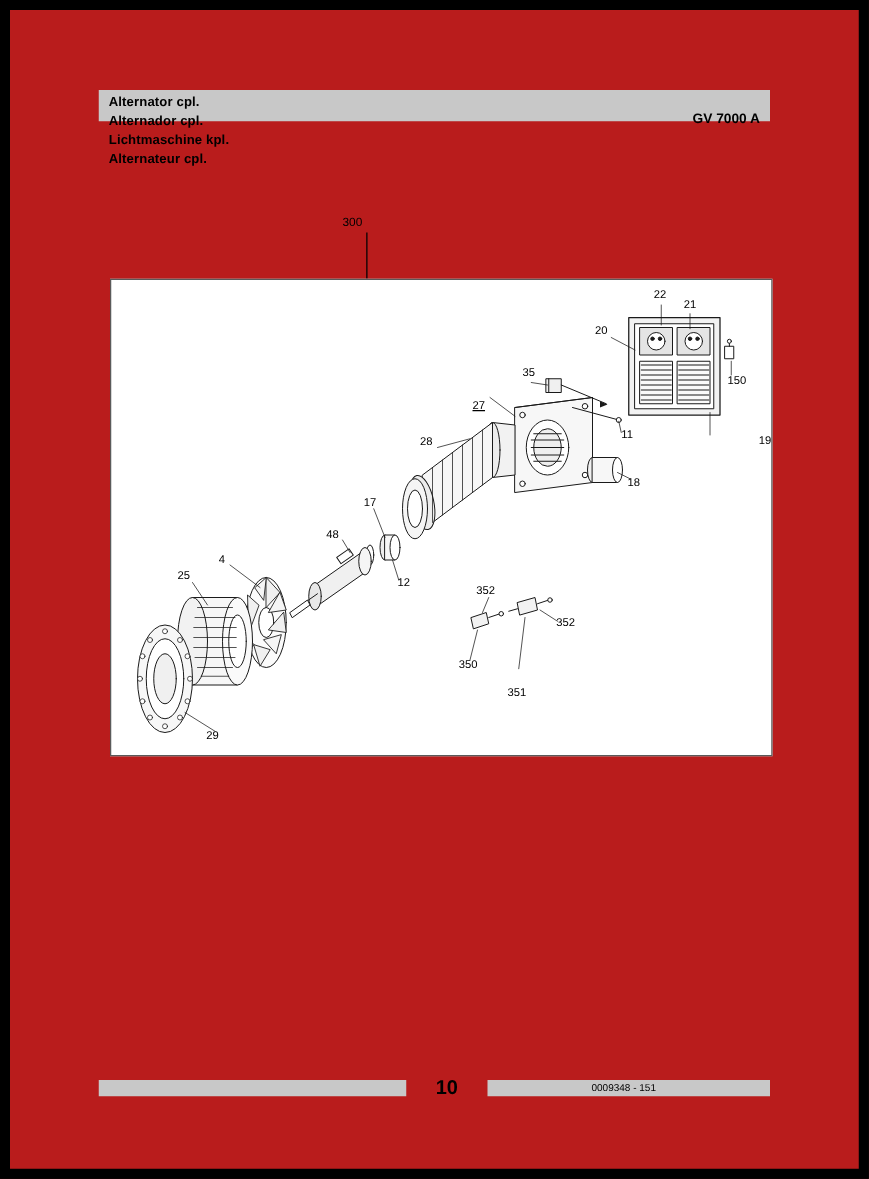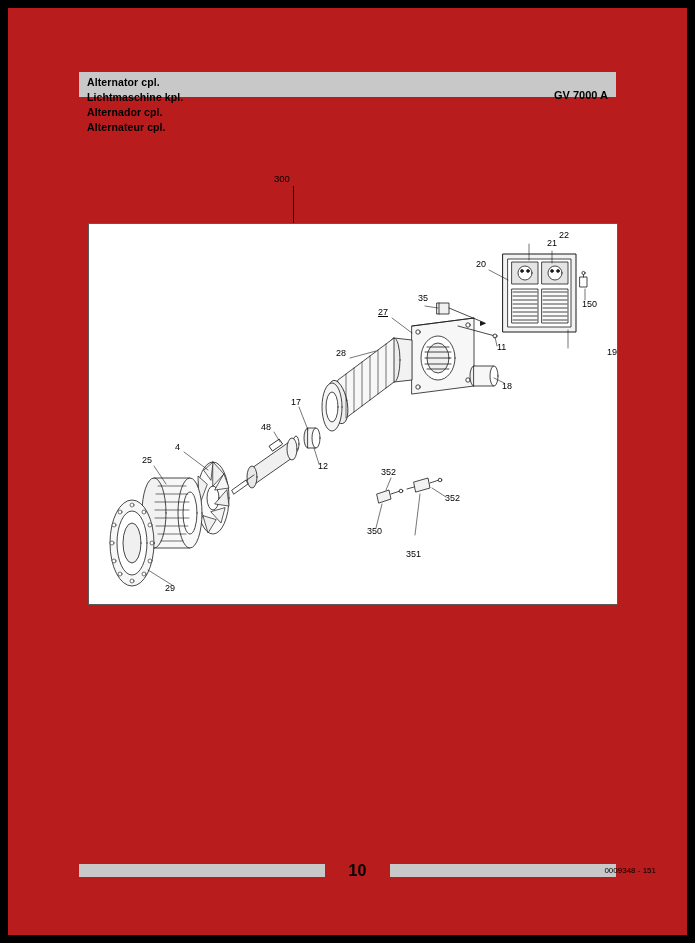--- a/index.html
+++ b/index.html
@@ -103,25 +103,24 @@
     font-size: 16px;
     font-weight: bold;
     color: #000;
     line-height: 13px;
   }
   #doc-code {
     position: absolute;
     left: 382px;
     top: 856px;
     width: 218px;
-    text-align: right;
+    text-align: center;
     font-size: 8px;
     color: #000;
     line-height: 13px;
-    margin-left: 48px;
   }
   
   #svg-drawing {
     position: absolute;
     left: 0;
     top: 0;
   }
   .lbl {
     position: absolute;
     font-size: 9px;
@@ -131,22 +130,22 @@
 </style>
 </head>
 <body>
 
 <div id="page">
 
   <div id="header-band"></div>
 
   <div id="header-titles">
     <div>Alternator cpl.</div>
+    <div>Alternador cpl.</div>
     <div>Lichtmaschine kpl.</div>
-    <div>Alternador cpl.</div>
     <div>Alternateur cpl.</div>
   </div>
 
   <div id="model-code">GV 7000 A</div>
 
   <div id="callout-300">300</div>
   <div id="leader-300"></div>
 
   <div id="drawing-frame"></div>
 
@@ -342,27 +341,27 @@
         <line x1="146" y1="458" x2="158" y2="476"></line>
         <line x1="164" y1="577" x2="140" y2="562"></line>
         <line x1="383" y1="470" x2="378" y2="482"></line>
         <line x1="438" y1="489" x2="424" y2="480"></line>
         <line x1="368" y1="520" x2="374" y2="496"></line>
         <line x1="407" y1="527" x2="412" y2="486"></line>
       </g>
     </g>
   </svg>
 
-  <div class="lbl" style="left:515px; top:222px;margin-left:36px;">22</div>
+  <div class="lbl" style="left:515px; top:222px;">22</div>
   <div class="lbl" style="left:539px; top:230px;">21</div>
   <div class="lbl" style="left:468px; top:251px;">20</div>
   <div class="lbl" style="left:574px; top:291px;">150</div>
   <div class="lbl" style="left:556px; top:339px;margin-left:43px;">19</div>
   <div class="lbl" style="left:410px; top:285px;">35</div>
-  <div class="lbl" style="left:370px; top:299px;text-decoration:underline;">27</div>
+  <div class="lbl" style="left:370px; top:311px;text-decoration:underline;">27</div>
   <div class="lbl" style="left:489px; top:334px;">11</div>
   <div class="lbl" style="left:494px; top:373px;">18</div>
   <div class="lbl" style="left:328px; top:340px;">28</div>
   <div class="lbl" style="left:283px; top:389px;">17</div>
   <div class="lbl" style="left:253px; top:414px;">48</div>
   <div class="lbl" style="left:167px; top:434px;">4</div>
   <div class="lbl" style="left:310px; top:453px;">12</div>
   <div class="lbl" style="left:134px; top:447px;">25</div>
   <div class="lbl" style="left:157px; top:575px;">29</div>
   <div class="lbl" style="left:373px; top:459px;">352</div>

